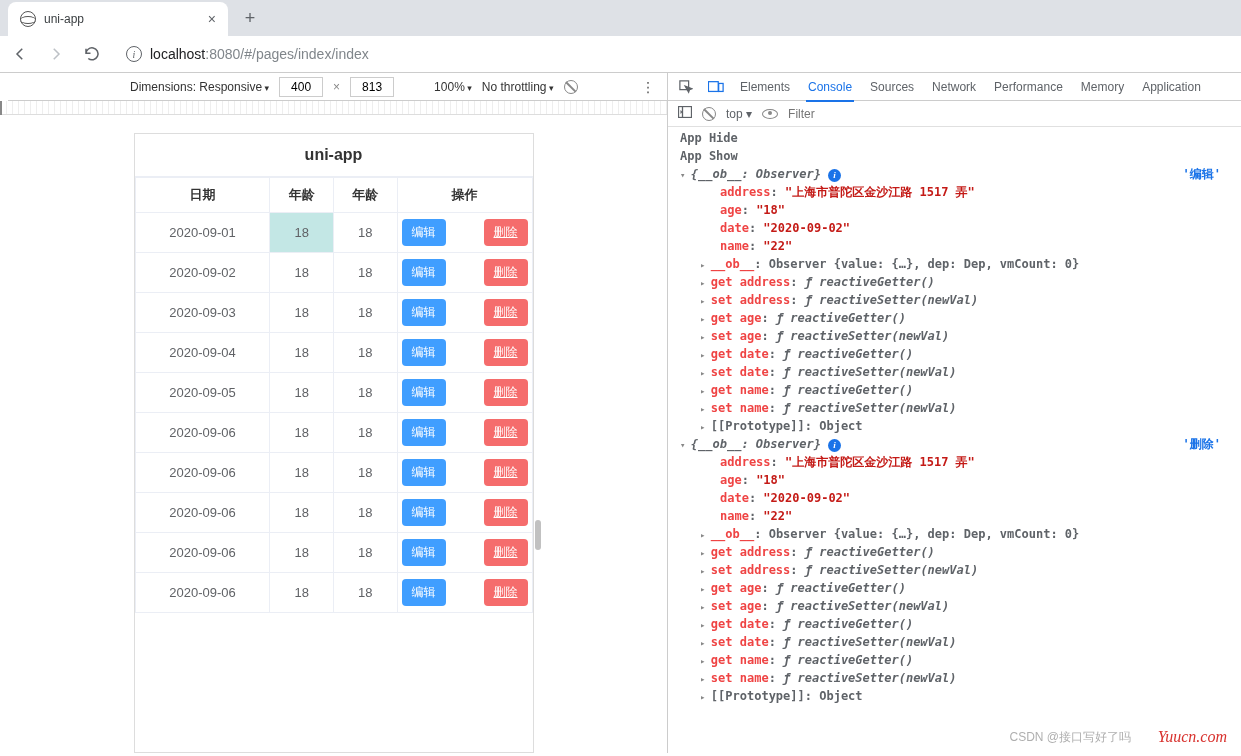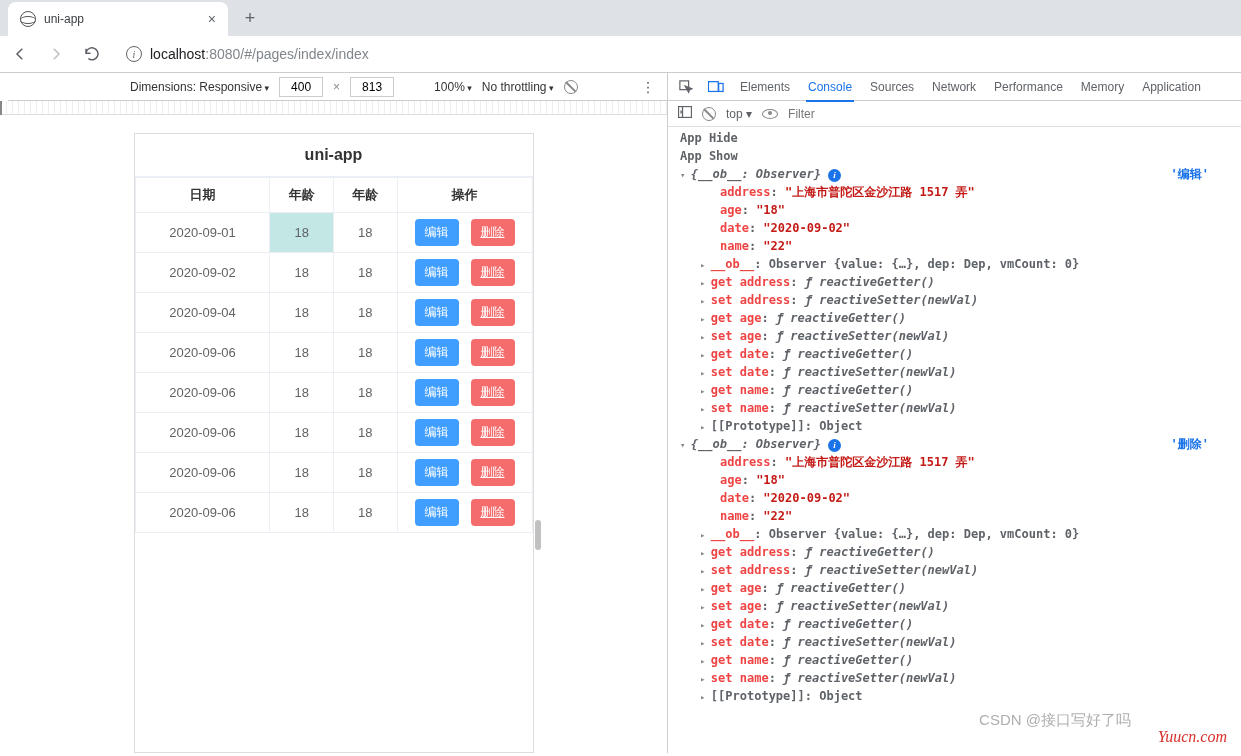--- a/index.html
+++ b/index.html
@@ -42,21 +42,21 @@
 .rulers::after{content:"";position:absolute;height:14px;width:2px;background:#888;left:0;}
 
 
 .vp-wrap { flex: 1; background: #fff; display: flex; justify-content: center; padding-top: 18px; }
 .device { width: 400px; background: #fff; border: 1px solid #ddd; position: relative; }
 .device-title { text-align: center; font-weight: 700; font-size: 16px; padding: 12px 0; border-bottom: 1px solid #ebeef5; }
 .tbl { width: 100%; border-collapse: collapse; font-size: 13px; }
 .tbl th { background: #fff; font-weight: 700; color: #333; padding: 8px 4px; border: 1px solid #ebeef5; text-align: center; }
 .tbl td { padding: 6px 4px; border: 1px solid #ebeef5; text-align: center; color: #606266; }
 .tbl tr:first-child td:nth-child(2){ background:#c3e7e5; }
-.btns { display: flex; gap: 12px; justify-content: center; }
+.btns { display: flex; gap: 12px; justify-content: space-between; }
 .btn { color: #fff; border: none; border-radius: 4px; padding: 5px 10px; font-size: 12px; cursor: pointer; }
 .btn-edit { background: #409eff; }
 .btn-del { background: #f56c6c; text-decoration: underline; }
 .dev-scroll { position: absolute; right: -8px; top: 386px; width: 6px; height: 30px; background: #c1c1c1; border-radius: 3px; }
 
 
 .dt-tabs { height: 28px; border-bottom: 1px solid #ccc; display: flex; align-items: center; gap: 14px; padding: 0 10px; font-size: 12px; color: #5f6368; }
 .dt-tabs .ico { width: 16px; height: 16px; display:flex; align-items:center; justify-content:center; }
 .dt-tabs .tab-item { padding: 6px 2px; }
 .dt-tabs .tab-item.active { color: #1a73e8; border-bottom: 2px solid #1a73e8; }
@@ -67,25 +67,25 @@
 .console-bar .eye::after{content:"";position:absolute;width:4px;height:4px;background:#888;border-radius:50%;top:1.5px;left:4.5px;}
 .console-bar input { border: none; outline: none; font-size: 12px; flex:1; }
 .console { flex: 1; overflow: auto; font-family: Menlo, Consolas, monospace; font-size: 12px; line-height: 1.5; padding: 2px 0 2px 12px; color: #303030; }
 .console .ln { white-space: pre; font-weight: bold; }
 .console .gray { color: #5f6368; }
 .console .purple { color: #ef4444; }
 .console .red { color: #c41a16; }
 .console .arrow::before { content: "▸ "; color: #888; font-size: 9px; }
 .console .arrowd::before { content: "▾ "; color: #888; font-size: 9px; }
 .console .info-badge { display:inline-block;width:13px;height:13px;border-radius:50%;background:#1a73e8;color:#fff;font-size:9px;text-align:center;line-height:13px;font-style:italic;font-family:serif;}
-.console .right-tag { float: right; color: #1a73e8; margin-right: 32px; }
+.console .right-tag { float: right; color: #1a73e8; margin-right: 20px; }
 .console .indent1{padding-left:20px;}
 .console .indent2{padding-left:40px;}
 .watermark { position: fixed; bottom: 10px; right: 14px; color: #d8322e; font-size: 16px; font-style: italic; font-family: "Times New Roman", serif; }
-.csdn { position: fixed; bottom: 26px; right: 110px; color: rgba(120,120,120,0.6); font-size: 15px; }
+.csdn { position: fixed; bottom: 10px; right: 110px; color: rgba(120,120,120,0.6); font-size: 12px; }
 </style>
 </head>
 <body>
 
 <div class="browser-chrome">
   <div class="tab-strip">
     <div class="tab">
       <span class="favicon"></span>
       <span class="tab-title">uni-app</span>
       <span class="close">×</span>
@@ -161,21 +161,43 @@
   <td>18</td>
   <td>18</td>
   <td>
                   <div class="btns">
     <button class="btn btn-edit">编辑</button>
     <button class="btn btn-del">删除</button>
   </div>
                 </td>
               </tr>
               <tr>
+                <td>2020-09-03</td>
+  <td>18</td>
+  <td>18</td>
+  <td>
+                  <div class="btns">
+    <button class="btn btn-edit">编辑</button>
+    <button class="btn btn-del">删除</button>
+  </div>
+                </td>
+              </tr>
+              <tr>
                 <td>2020-09-04</td>
+  <td>18</td>
+  <td>18</td>
+  <td>
+                  <div class="btns">
+    <button class="btn btn-edit">编辑</button>
+    <button class="btn btn-del">删除</button>
+  </div>
+                </td>
+              </tr>
+              <tr>
+                <td>2020-09-05</td>
   <td>18</td>
   <td>18</td>
   <td>
                   <div class="btns">
     <button class="btn btn-edit">编辑</button>
     <button class="btn btn-del">删除</button>
   </div>
                 </td>
               </tr>
               <tr>

